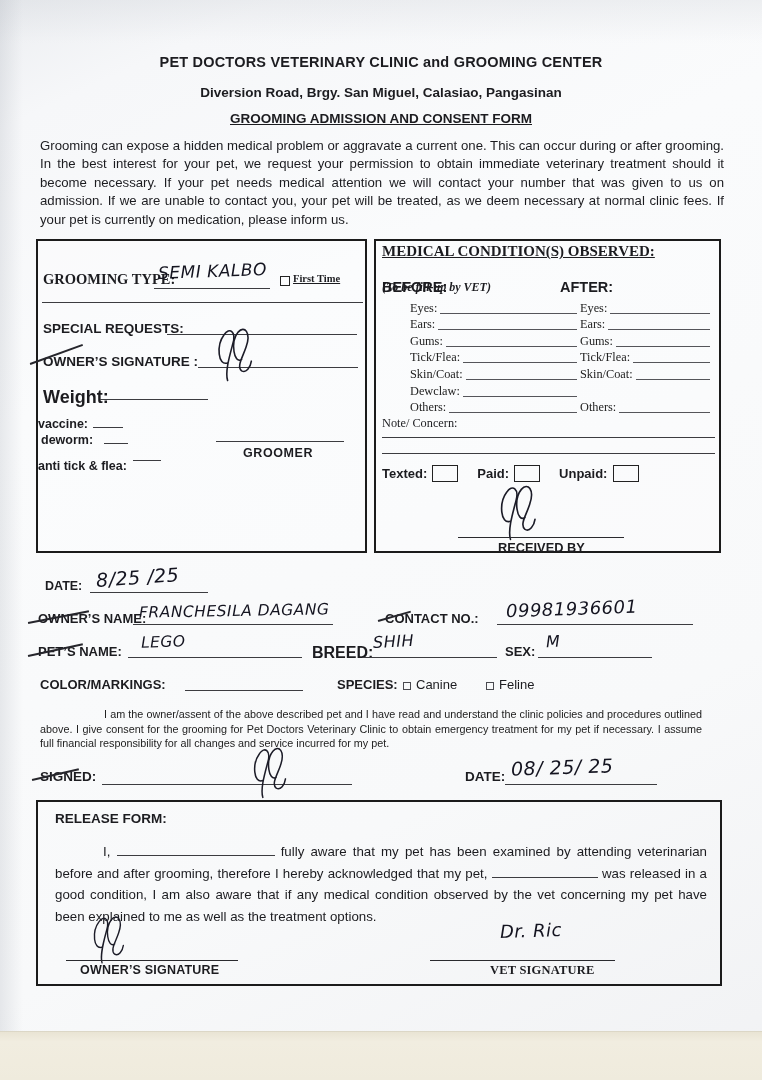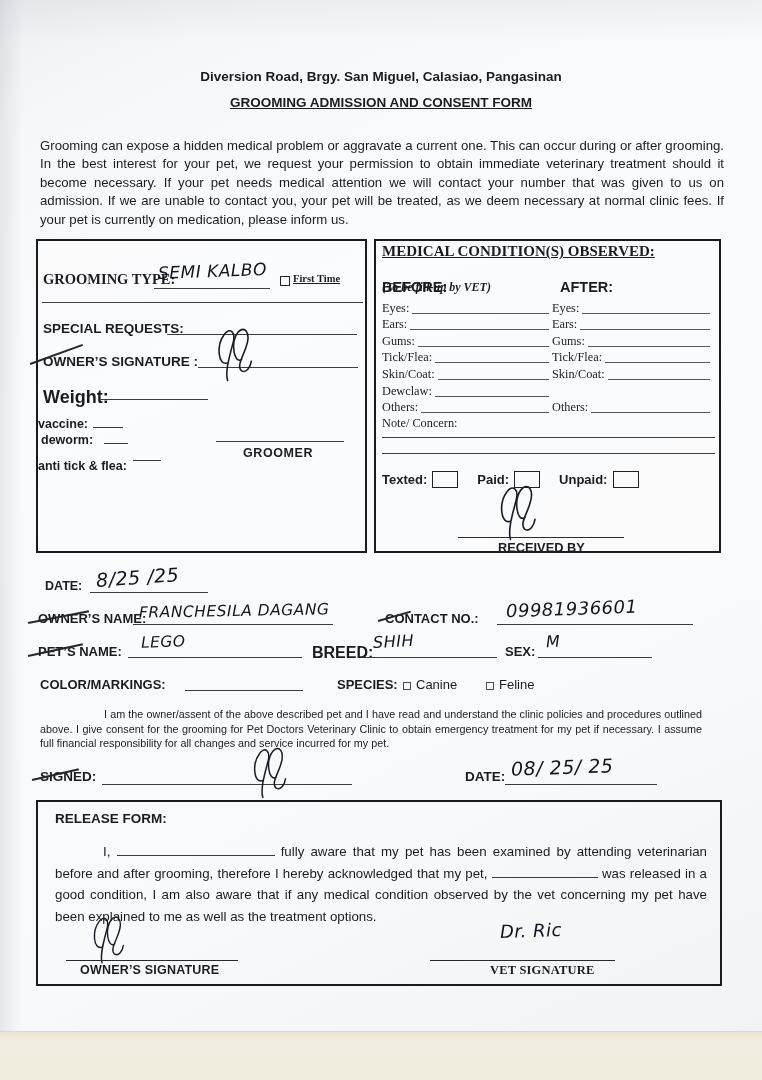--- a/index.html
+++ b/index.html
@@ -45,28 +45,28 @@
     color:#141420; letter-spacing:.5px; white-space:nowrap;
   }
   .slash { position:absolute; height:1.6px; background:#26262c; transform-origin:left center; }
 
   .cb  { display:inline-block; border:1.5px solid #222; background:transparent; }
   .cb-sm { width:10px; height:10px; }
   .cb-pay { width:26px; height:17px; border-width:1.6px; }
   .cb-species { width:8px; height:8px; border:1.1px solid #4a4a50; }
 
   
-  .mrow { display:flex; height:16.6px; }
+  .mrow { display:flex; height:16.6px;padding-left:28px; }
   .mcell { display:flex; align-items:flex-end; font-family:"Liberation Serif", serif; font-size:12.3px; color:#222; }
   .mcell-1 { width:176px; padding-left:6px; }
   .mcell-2 { flex:1; padding-right:6px; }
   .mline { flex:1; border-bottom:1px solid #55555a; margin:0 3px 2px 3px; min-width:10px; }
   .mline.hidden { border-bottom:none; }
 
-  .paybox-row { position:absolute; left:6px; top:224px; display:flex; align-items:center; font-size:13px; font-weight:bold;margin-top:6px; }
+  .paybox-row { position:absolute; left:6px; top:224px; display:flex; align-items:center; font-size:13px; font-weight:bold; }
 
   .sig-svg { position:absolute; }
   .sig-svg path { fill:none; stroke:#1c1c28; stroke-width:1.8; stroke-linecap:round; }
 
   .consent {
     position:absolute; left:40px; top:707px; width:662px;
     font-size:10.8px; line-height:14.6px; text-align:justify; text-indent:64px; color:#222;
   }
 
   .rel-box { position:absolute; left:36px; top:800px; width:686px; height:186px; border:2px solid #1b1b1b; }
@@ -79,20 +79,21 @@
 
   .sigline { position:absolute; height:0; border-bottom:1.6px solid #2a2a2e; }
   .siglabel { position:absolute; font-weight:bold; font-size:12.5px; letter-spacing:.2px; }
 </style>
 </head>
 <body>
 
 <div class="page">
 
   <div class="hdr">
+    <div class="h-clinic">PET DOCTORS VETERINARY CLINIC and GROOMING CENTER</div>
     <div class="h-addr">Diversion Road, Brgy. San Miguel, Calasiao, Pangasinan</div>
     <div class="h-title">GROOMING ADMISSION AND CONSENT FORM</div>
   </div>
 
   <div class="intro">Grooming can expose a hidden medical problem or aggravate a current one. This can occur during or after grooming. In the best interest for your pet, we request your permission to obtain immediate veterinary treatment should it become necessary. If your pet needs medical attention we will contact your number that was given to us on admission. If we are unable to contact you, your pet will be treated, as we deem necessary at normal clinic fees. If your pet is currently on medication, please inform us.</div>
 
   <div class="box box-left">
     <span class="abs serifb" style="left:5px; top:30px; font-size:14.5px;">GROOMING TYPE:</span>
     <span class="abs uline" style="left:116px; top:26px; width:116px; height:22px;"></span>
     <span class="abs hand" style="left:120px; top:20px; font-size:17px; transform:rotate(-2deg);">SEMI KALBO</span>

